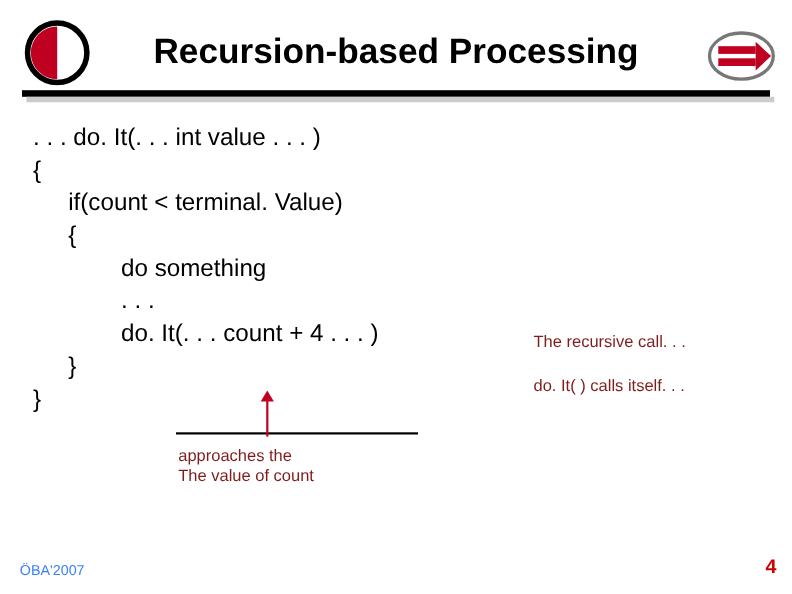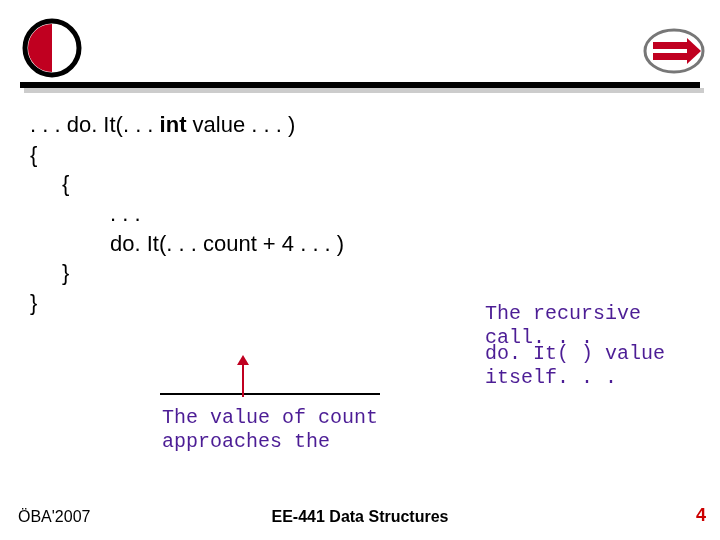--- a/index.html
+++ b/index.html
@@ -59,28 +59,28 @@
     position: absolute;
     top: 110px;
     left: 30px;
     right: 30px;
     font-family: Verdana, Arial, sans-serif;
     font-size: 22px;
     line-height: 1.35;
     color: #000;
   }
   .code-line { white-space: pre; }
-  .code-int { font-weight: bold; }
+  .code-int { font-weight: normal; }
   .indent1 { padding-left: 32px; }
   .indent2 { padding-left: 80px; }
   .annotation-box {
     position: absolute;
-    font-size: 20px;
-    color: #4c1d95;
-    font-family: Liberation Mono, monospace;
+    font-size: 15px;
+    color: #7f1d1d;
+    font-family: Liberation Sans, sans-serif;
     line-height: 1.2;
   }
   .anno-recursive {
     left: 455px;
     top: 192px;
     width: 220px;
   }
   .anno-calls {
     left: 455px;
     top: 232px;
@@ -109,22 +109,22 @@
     bottom: 14px;
     left: 0;
     right: 0;
     height: 24px;
     font-family: Arial, sans-serif;
   }
   .footer-left {
     position: absolute;
     left: 18px;
     bottom: 0;
-    font-size: 16px;
-    color: #000000;
+    font-size: 13px;
+    color: #3b82f6;
   }
   .footer-center {
     position: absolute;
     left: 0;
     right: 0;
     bottom: 0;
     text-align: center;
     font-size: 16px;
     font-weight: bold;
     color: #000;
@@ -141,53 +141,55 @@
 </head>
 <body>
 
 <div class="header">
   <div class="logo-left">
     <svg viewBox="0 0 60 60">
       <circle cx="30" cy="30" r="27" fill="none" stroke="#000" stroke-width="5"></circle>
       <path d="M 30 6 A 24 24 0 0 0 30 54 Z" fill="#c00020"></path>
     </svg>
   </div>
+  <div class="title">Recursion-based Processing</div>
   <div class="logo-right">
     <svg viewBox="0 0 62 46">
       <ellipse cx="31" cy="23" rx="29" ry="21" fill="none" stroke="#777" stroke-width="3"></ellipse>
       <rect x="10" y="14" width="34" height="7" fill="#c00020"></rect>
       <rect x="10" y="25" width="34" height="7" fill="#c00020"></rect>
       <polygon points="44,10 58,23 44,36" fill="#c00020"></polygon>
     </svg>
   </div>
   <div class="header-line"></div>
   <div class="header-shadow"></div>
 </div>
 
 <div class="content">
   <div class="code-line"><span>. . . do. It(. . . </span><span class="code-int">int</span><span> value . . . )</span></div>
   <div class="code-line">{</div>
+  <div class="code-line indent1">if(count &lt; terminal. Value)</div>
   <div class="code-line indent1">{</div>
+  <div class="code-line indent2">do something</div>
   <div class="code-line indent2">. . .</div>
   <div class="code-line indent2">do. It(. . . count + 4 . . . )</div>
   <div class="code-line indent1">}</div>
   <div class="code-line">}</div>
 
   <div class="annotation-box anno-recursive">The recursive call. . .</div>
-  <div class="annotation-box anno-calls">do. It( ) value itself. . .</div>
+  <div class="annotation-box anno-calls">do. It( ) calls itself. . .</div>
 
   <div class="arrow-line-horiz"></div>
   <svg class="arrow-up" width="16" height="42">
     <line x1="8" y1="42" x2="8" y2="6" stroke="#c00020" stroke-width="2"></line>
     <polygon points="8,0 2,10 14,10" fill="#c00020"></polygon>
   </svg>
 
   <div class="annotation-box anno-value">
+    <div>approaches the</div>
     <div>The value of count</div>
-    <div>approaches the</div>
   </div>
 </div>
 
 <div class="footer">
   <div class="footer-left">ÖBA'2007</div>
-  <div class="footer-center">EE-441 Data Structures</div>
   <div class="footer-right">4</div>
 </div>
 
 </body></html>

